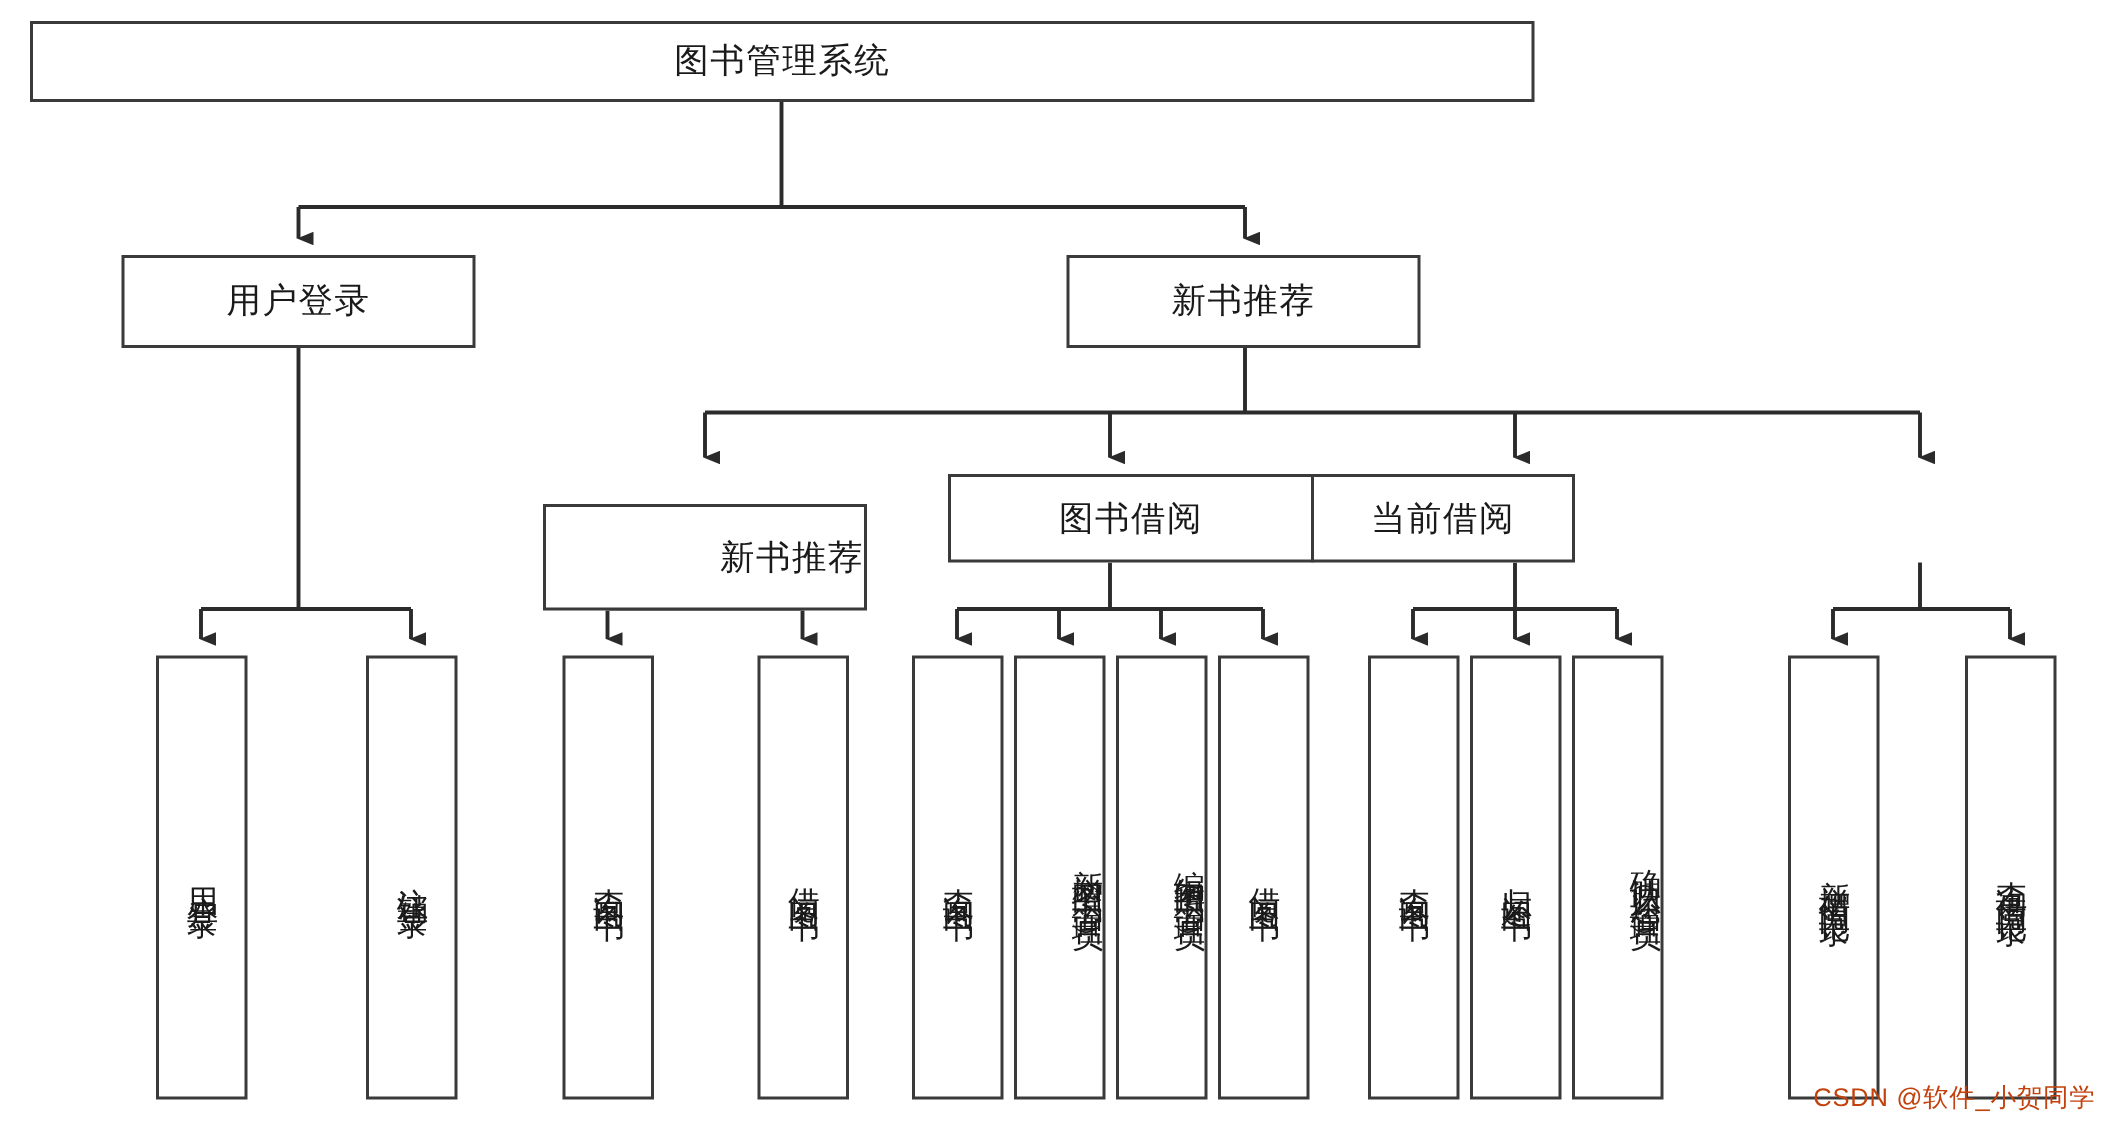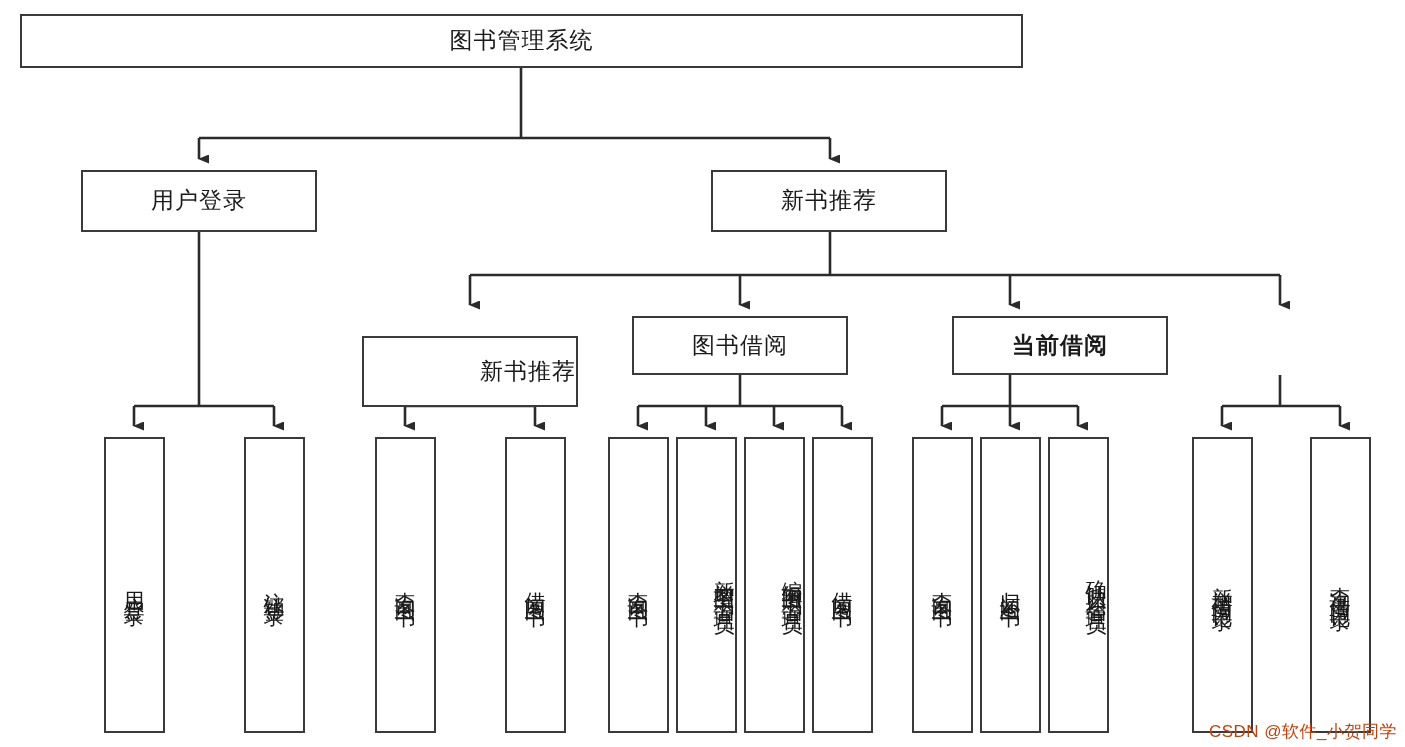--- a/index.html
+++ b/index.html
@@ -130,24 +130,24 @@
   <div class="node horiz" style="left:81px; top:170px; width:236px; height:62px;">
     <span>用户登录</span>
   </div>
   <div class="node horiz" style="left:711px; top:170px; width:236px; height:62px;">
     <span>新书推荐</span>
   </div>
 
   <div class="node horiz" style="left:362px; top:336px; width:216px; height:71px;justify-content:flex-end;">
     <span>新书推荐</span>
   </div>
-  <div class="node horiz" style="left:632px; top:316px; width:216px; height:59px;">
+  <div class="node horiz" style="left:632px; top:316px; width:244px; height:59px;">
     <span>图书借阅</span>
   </div>
-  <div class="node horiz" style="left:952px; top:316px; width:216px; height:59px;font-weight:bold;">
+  <div class="node horiz" style="left:874px; top:316px; width:176px; height:59px;">
     <span>当前借阅</span>
   </div>
 
   <div class="node vert midalign" style="left:104px; top:437px; width:61px; height:296px;">
     <span class="vert-label">用户登录</span>
   </div>
   <div class="node vert midalign" style="left:244px; top:437px; width:61px; height:296px;">
     <span class="vert-label">注销登录</span>
   </div>
 

